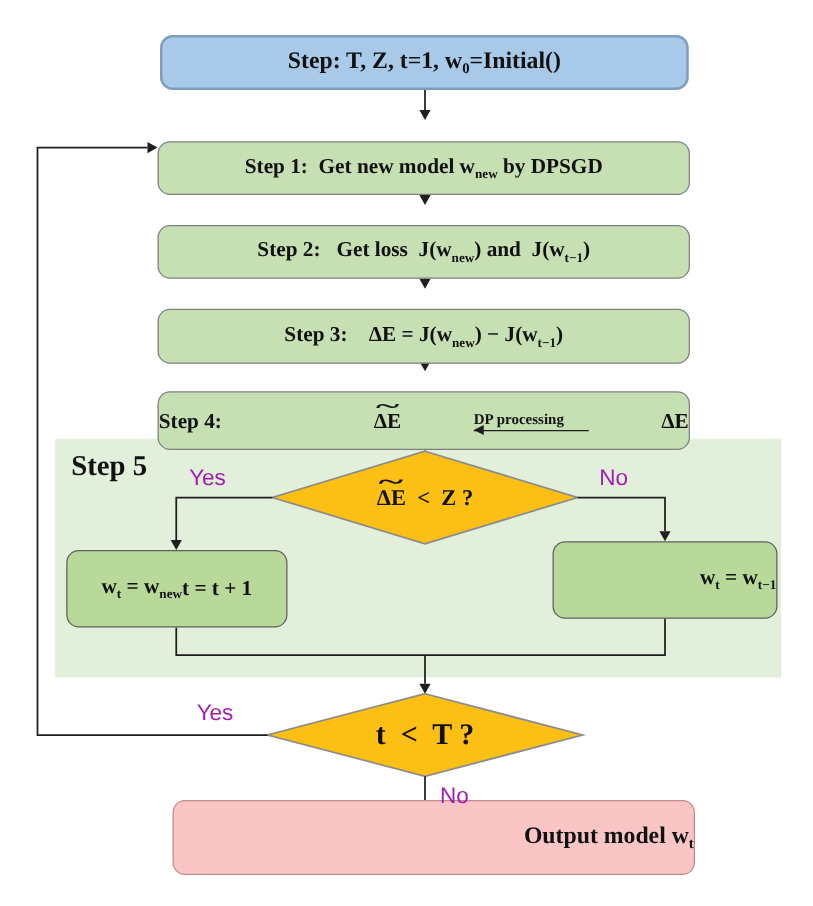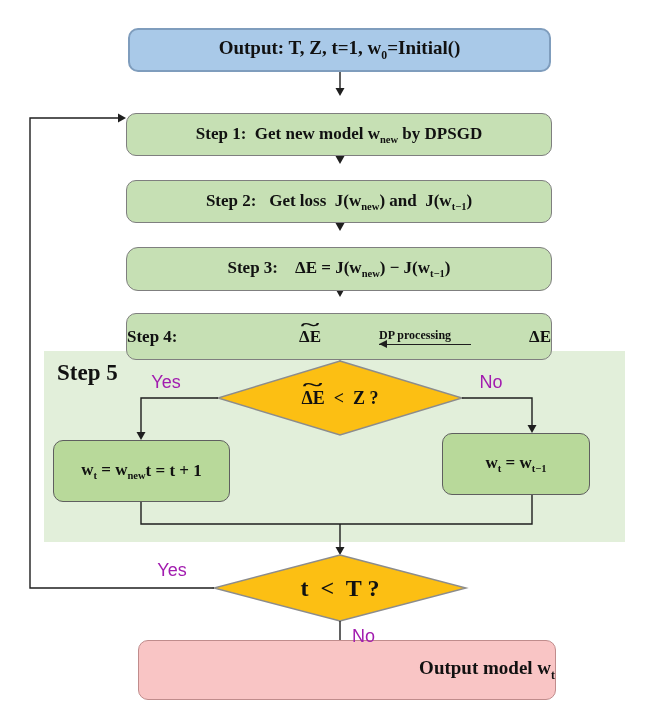--- a/index.html
+++ b/index.html
@@ -70,32 +70,32 @@
     <polygon class="diamond" points="340,555 466,588 340,621 214,588"></polygon>
 
     <path d="M214,588 L30,588 L30,118 L118,118"></path>
     <polygon class="head" points="118,113.5 118,122.5 126,118"></polygon>
 
     <line x1="340" y1="621" x2="340" y2="644"></line>
     <polygon class="head" points="335.5,644 344.5,644 340,652"></polygon>
   </svg>
 
   <div class="node input" style="left:128px; top:28px; width:423px; height:44px;">
-    <span class="lbl"><span>Output: T, Z, t=1, w</span><sub>0</sub><span>=Initial()</span></span>
+    <span class="lbl"><span>Step: T, Z, t=1, w</span><sub>0</sub><span>=Initial()</span></span>
   </div>
 
   <div class="node rect step" style="left:126px; top:97px; width:426px; height:43px;">
     <span class="lbl"><span>Step 1:  Get new model w</span><sub>new</sub><span> by DPSGD</span></span>
   </div>
 
   <div class="node rect step" style="left:126px; top:164px; width:426px; height:43px;">
     <span class="lbl"><span>Step 2:   Get loss  J(w</span><sub>new</sub><span>) and  J(w</span><sub>t−1</sub><span>)</span></span>
   </div>
 
-  <div class="node rect step" style="left:126px; top:231px; width:426px; height:44px;border-radius:12px;">
+  <div class="node rect step" style="left:126px; top:231px; width:426px; height:44px;">
     <span class="lbl"><span>Step 3:    ΔE = J(w</span><sub>new</sub><span>) − J(w</span><sub>t−1</sub><span>)</span></span>
   </div>
 
   <div class="node rect step" style="left:126px; top:297px; width:426px; height:47px;gap:48px;">
     <span class="lbl">Step 4:</span>
     <span style="width:28px"></span>
     <span class="tld lbl"><span class="mark">~</span><span>ΔE</span></span>
     <span class="s4wrap">
       <span class="dp-label">DP processing</span>
       <span class="dp-line"></span>
@@ -111,21 +111,21 @@
   </div>
 
   <div class="yn" style="left:136px; top:372px;">Yes</div>
   <div class="yn" style="left:461px; top:372px;">No</div>
 
   <div class="node inner" style="left:53px; top:440px; width:177px; height:62px; flex-direction:row;">
     <span class="lbl"><span>w</span><sub>t</sub><span> = w</span><sub>new</sub></span>
     <span class="lbl">t = t + 1</span>
   </div>
 
-  <div class="node inner" style="left:442px; top:433px; width:148px; height:62px;">
+  <div class="node inner" style="left:442px; top:433px; width:180px; height:62px;justify-content:flex-end;">
     <span class="lbl"><span>w</span><sub>t</sub><span> = w</span><sub>t−1</sub></span>
   </div>
 
   <div class="node dtext d2" style="left:214px; top:555px; width:252px; height:66px;">
     <span class="lbl">t  &lt;  T ?</span>
   </div>
 
   <div class="yn" style="left:142px; top:560px;">Yes</div>
   <div class="yn" style="left:352px; top:626px; text-align:left;">No</div>
 

